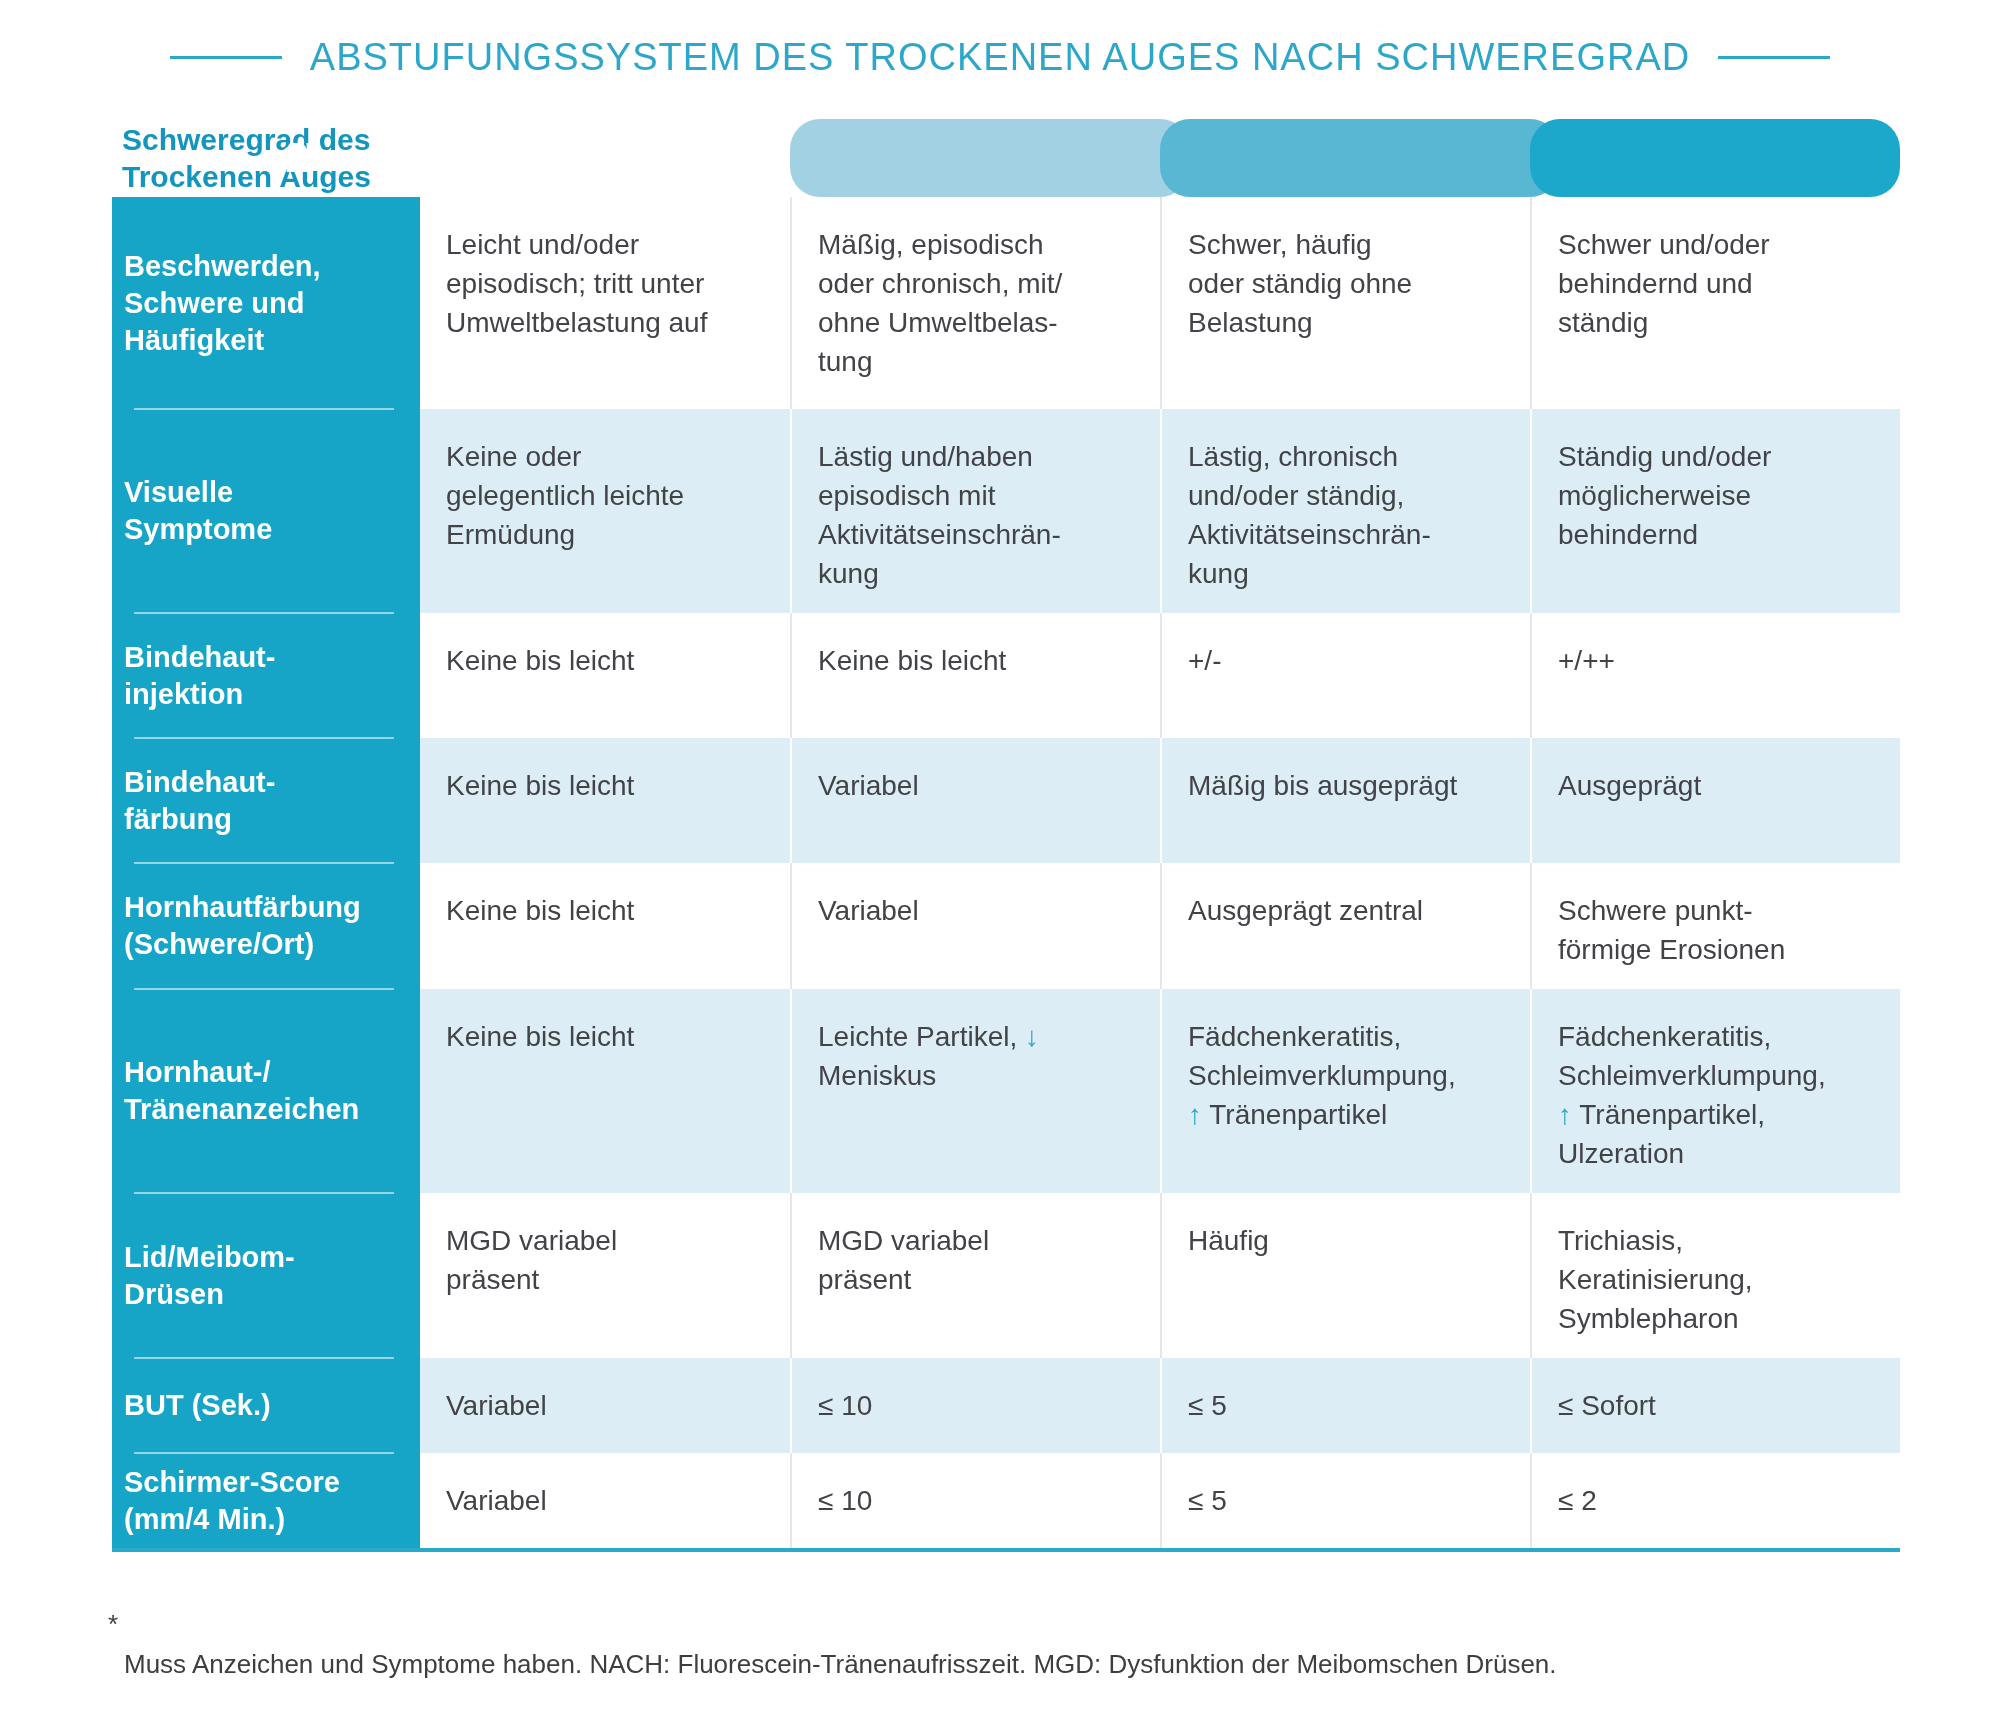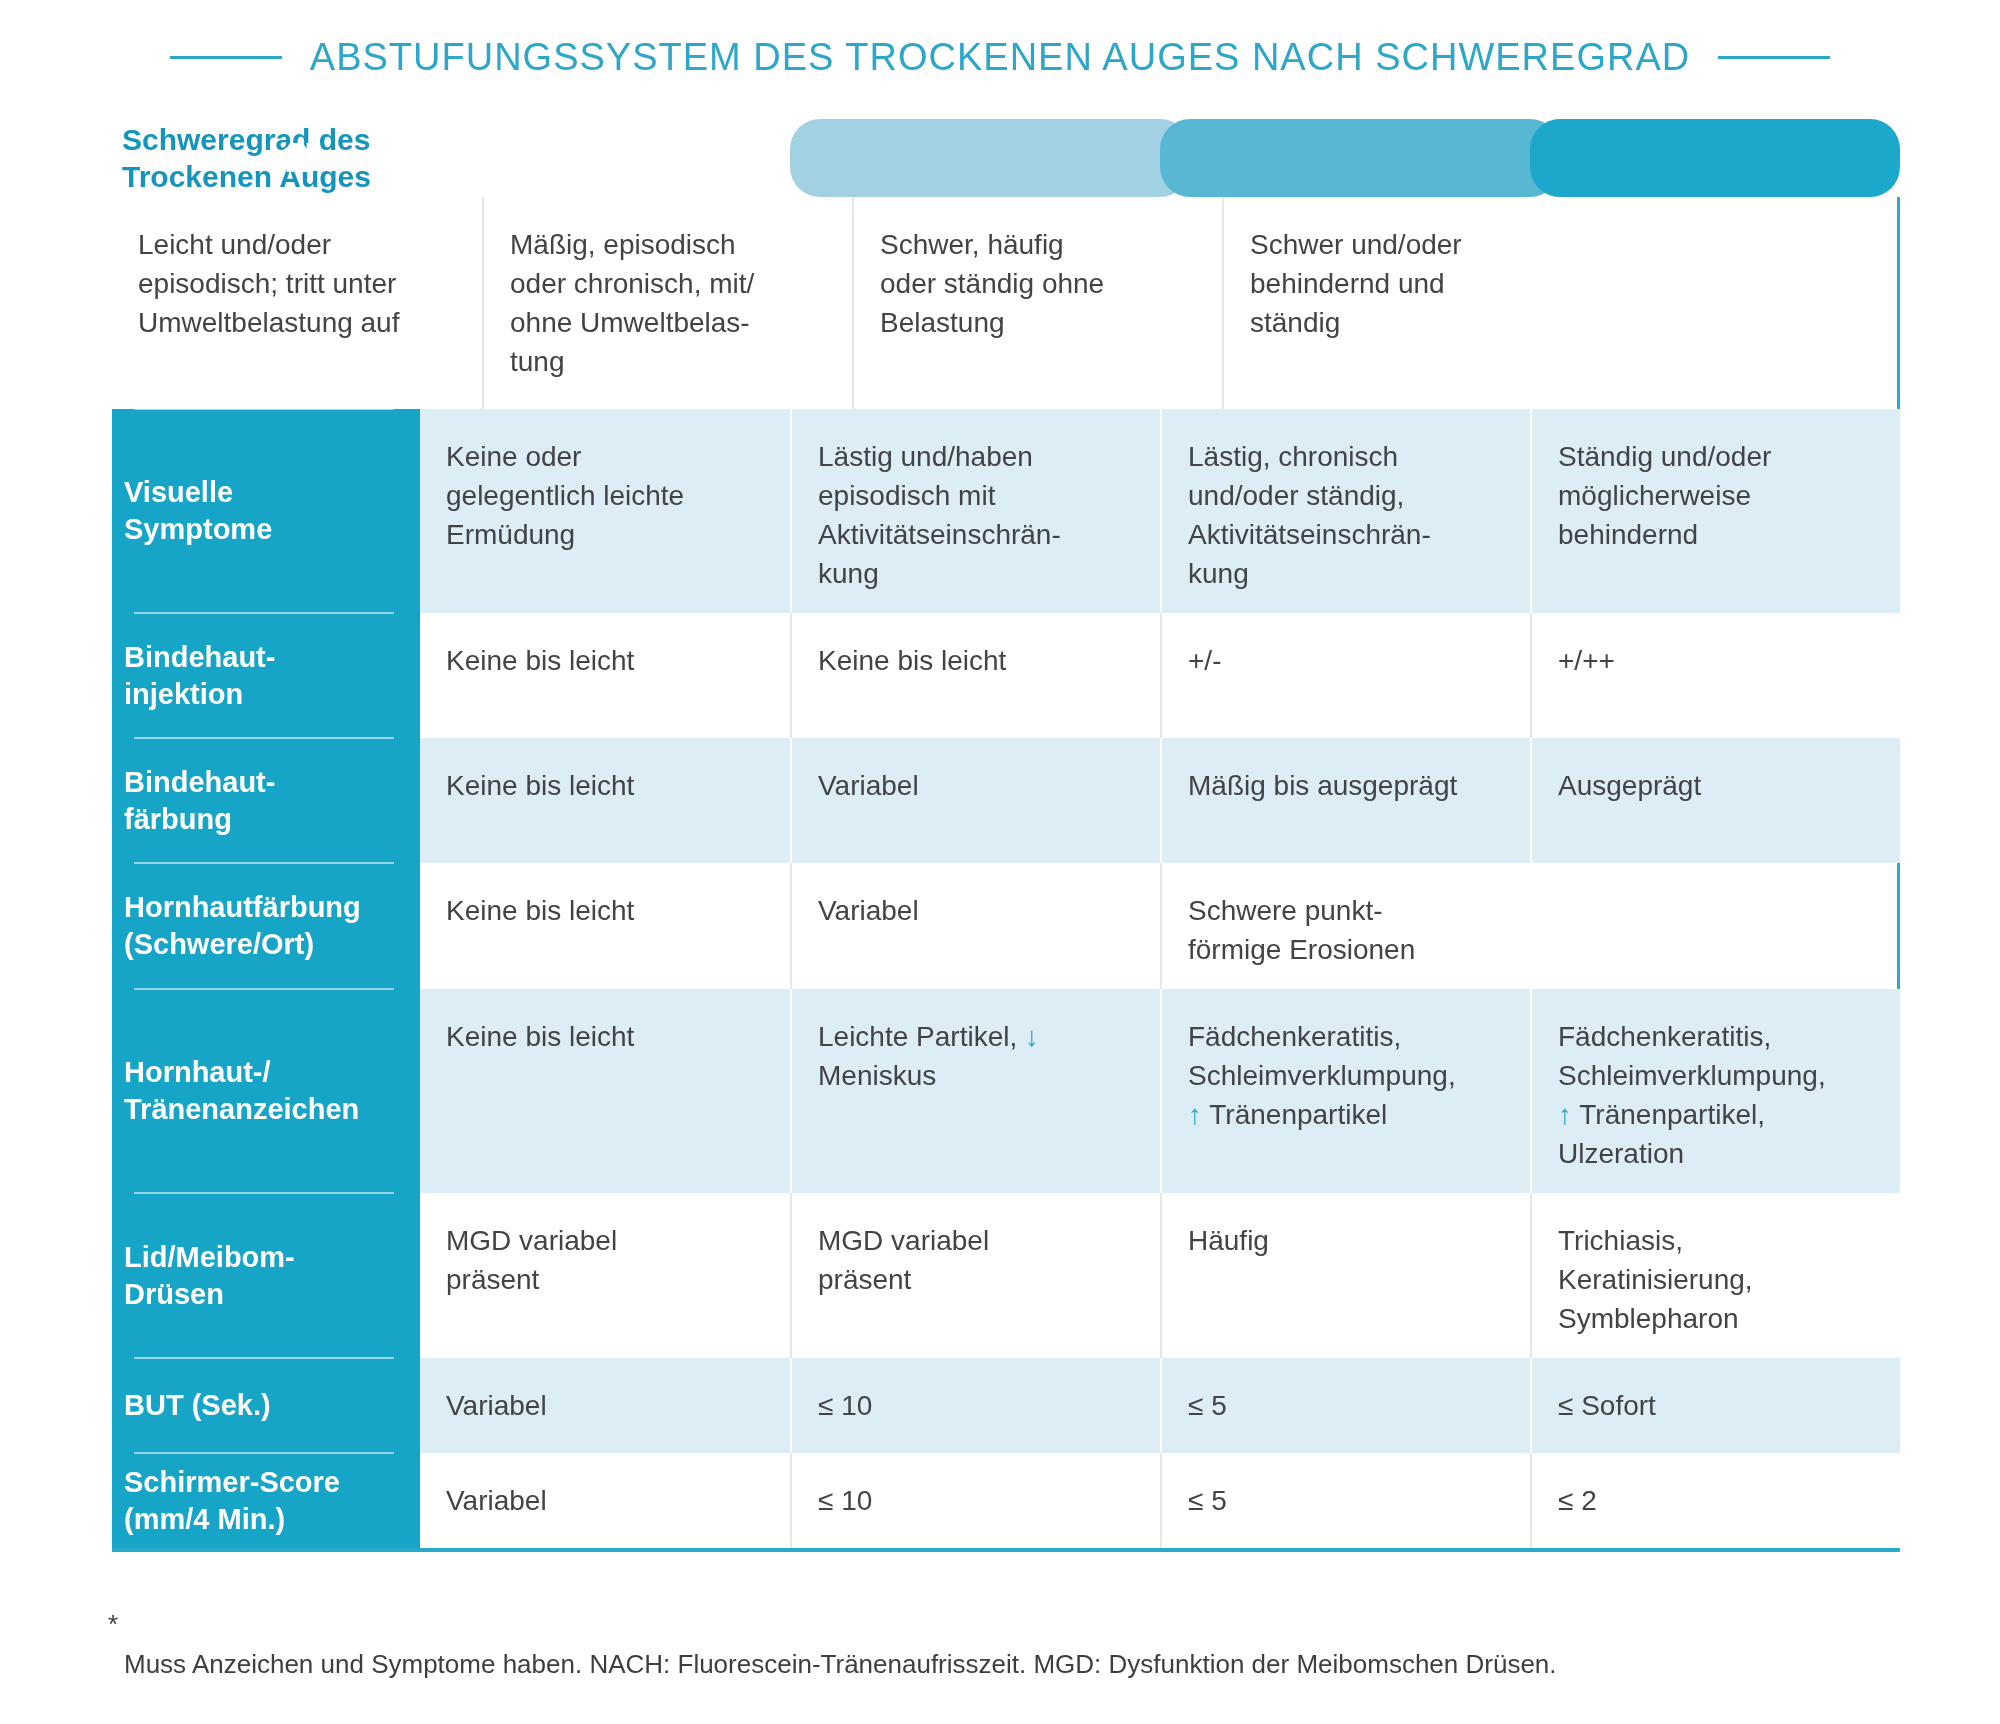--- a/index.html
+++ b/index.html
@@ -79,20 +79,23 @@
     <div class="seg" style="background: rgb(28, 168, 202);"></div>
     <div class="seg" style="background: rgb(0, 143, 186);"></div>
     <div class="arrow-notch"></div>
     <div class="grade-num">1</div>
     <div class="grade-num">2</div>
     <div class="grade-num">3</div>
     <div class="grade-num">4*</div>
   </div>
   <div class="tbody" id="tbody">
       <div class="row">
+    <div class="row-label">Beschwerden,
+Schwere und
+Häufigkeit</div>
     <div class="cell">Leicht und/oder
 episodisch; tritt unter
 Umweltbelastung auf</div>
     <div class="cell">Mäßig, episodisch
 oder chronisch, mit/
 ohne Umweltbelas-
 tung</div>
     <div class="cell">Schwer, häufig
 oder ständig ohne
 Belastung</div>
@@ -132,20 +135,21 @@
     <div class="cell">Keine bis leicht</div>
     <div class="cell">Variabel</div>
     <div class="cell">Mäßig bis ausgeprägt</div>
     <div class="cell">Ausgeprägt</div>
   </div>
       <div class="row">
     <div class="row-label">Hornhautfärbung
 (Schwere/Ort)</div>
     <div class="cell">Keine bis leicht</div>
     <div class="cell">Variabel</div>
+    <div class="cell">Ausgeprägt zentral</div>
     <div class="cell">Schwere punkt-
 förmige Erosionen</div>
   </div>
       <div class="row alt">
     <div class="row-label">Hornhaut-/
 Tränenanzeichen</div>
     <div class="cell">Keine bis leicht</div>
     <div class="cell">Leichte Partikel, <span class="arrow-glyph">↓</span>
 Meniskus</div>
     <div class="cell">Fädchenkeratitis,

